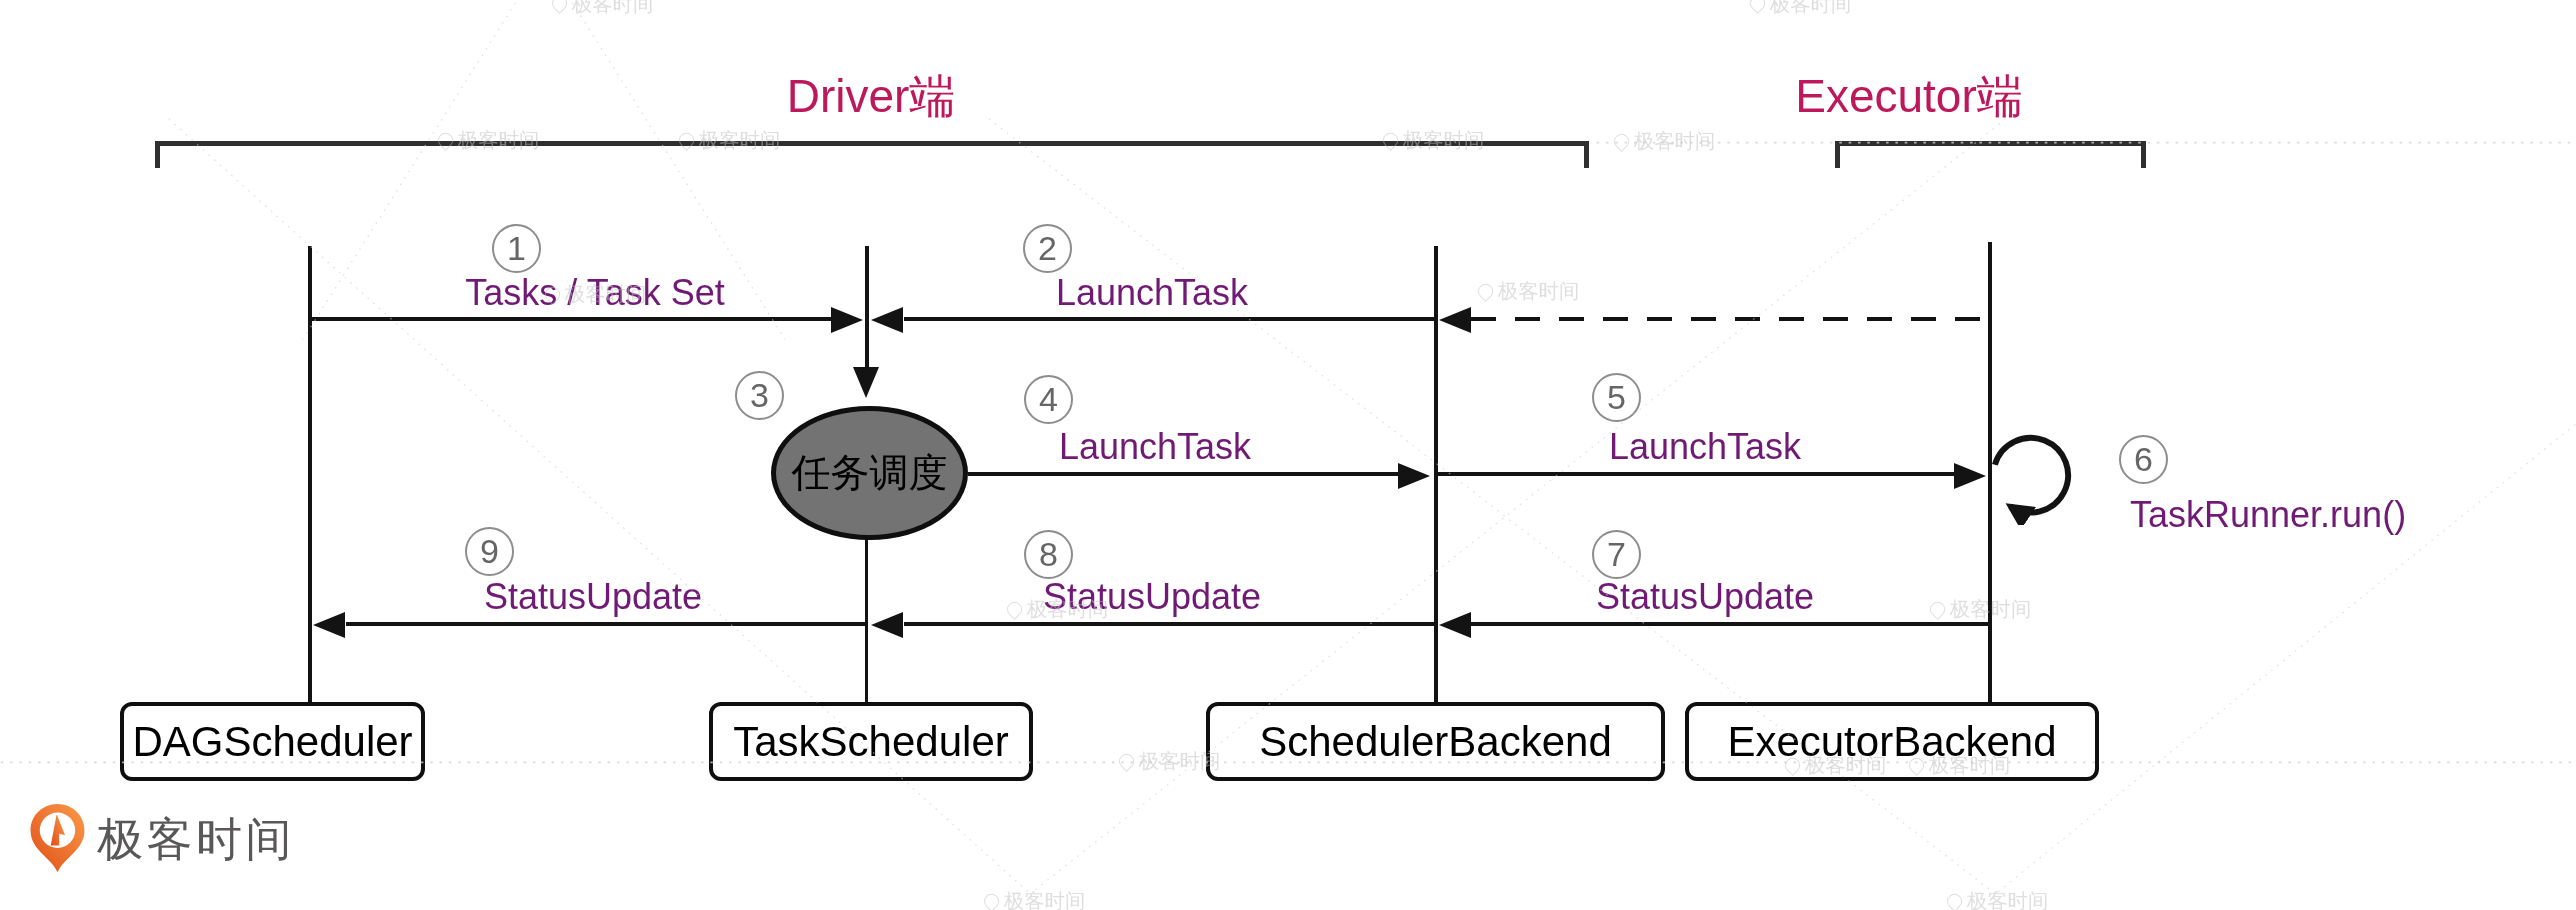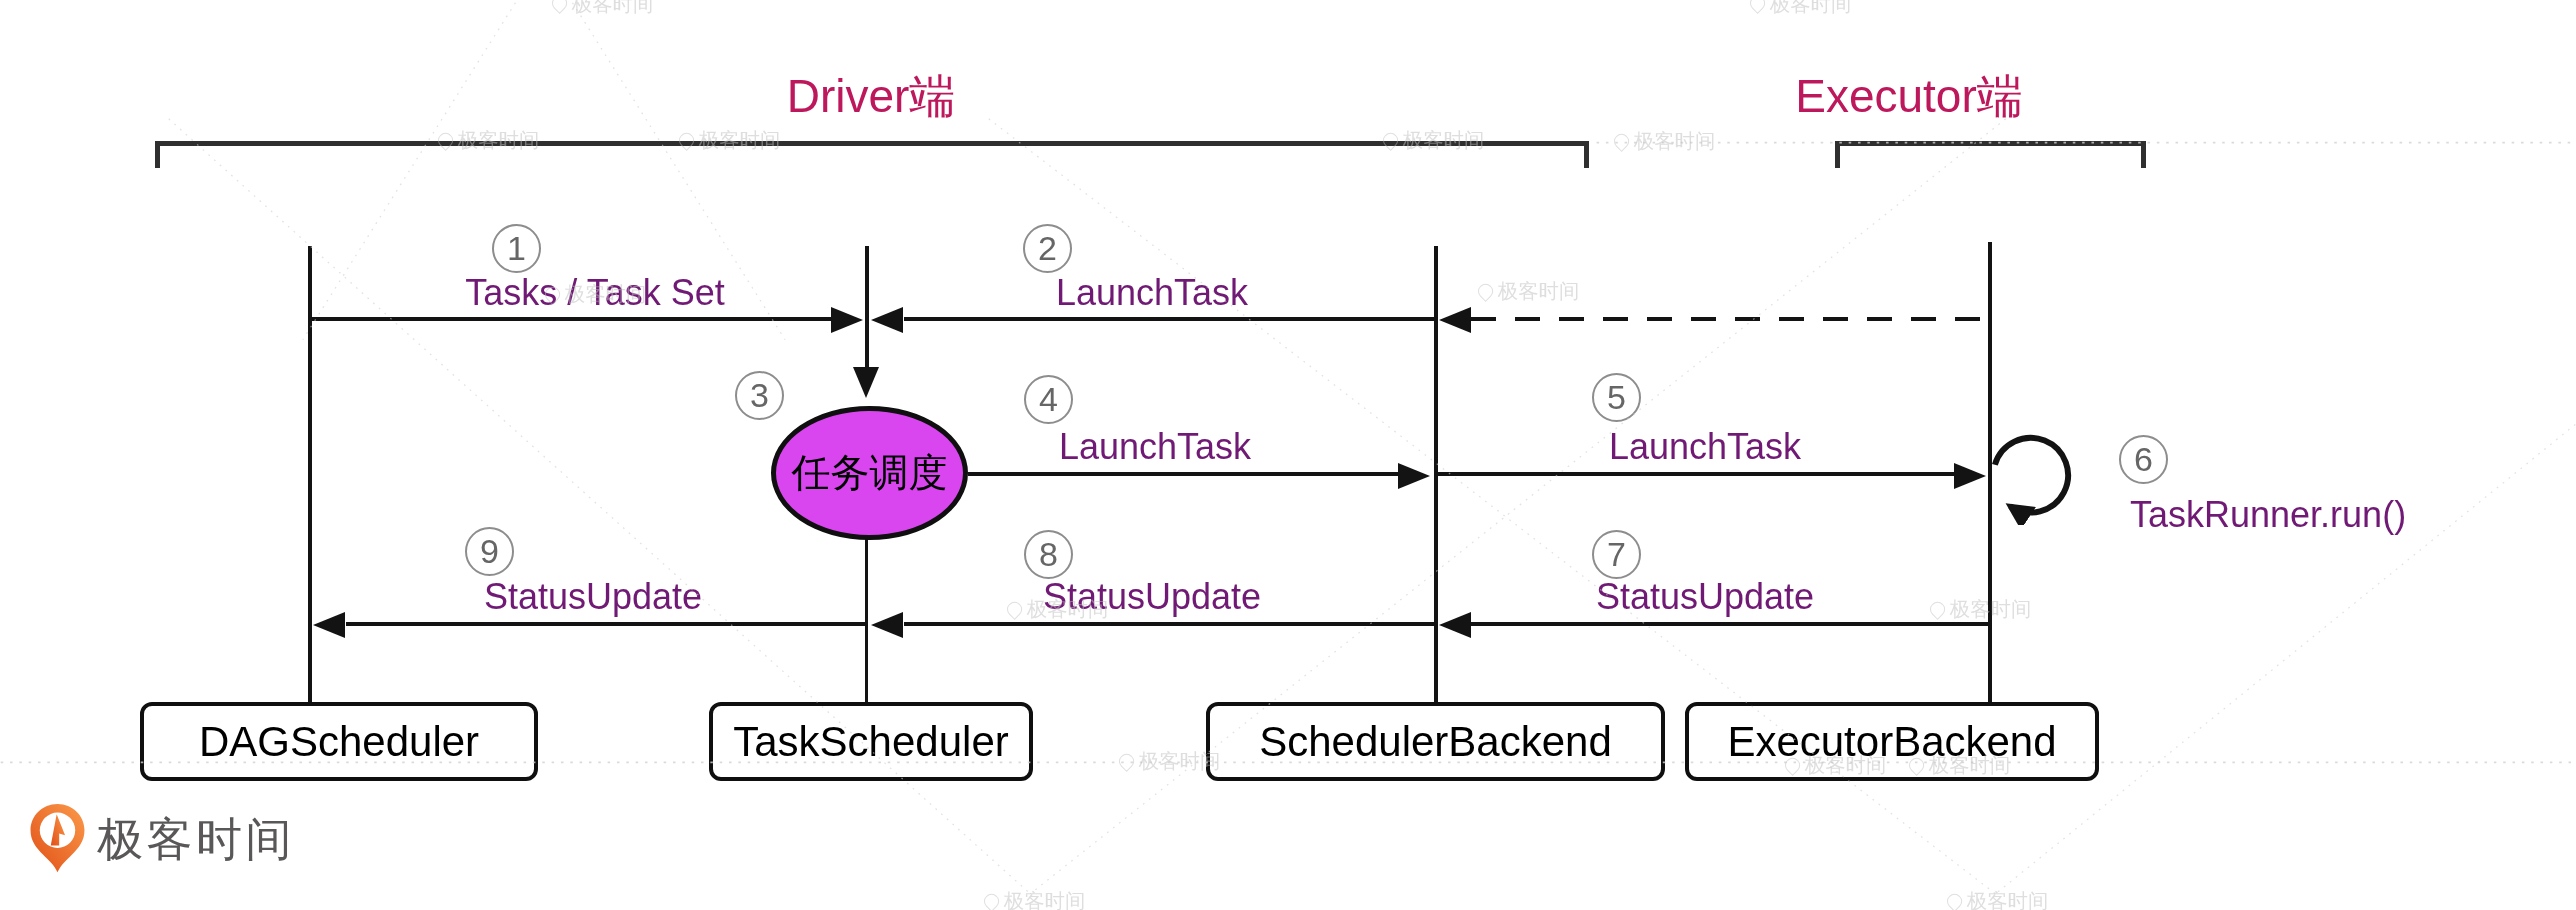--- a/index.html
+++ b/index.html
@@ -19,21 +19,21 @@
   .bracket{position:absolute;height:27px;border-top:5.1px solid #2f2f2f;border-left:5.1px solid #2f2f2f;border-right:5.1px solid #2f2f2f;box-sizing:border-box;}
   .hdr{position:absolute;transform:translateX(-50%);font-size:46px;color:#be185d;white-space:nowrap;}
   
   .mlabel{position:absolute;transform:translateX(-50%);font-size:36px;color:#701a75;white-space:nowrap;z-index:3;}
   .mlabel.noshift{transform:none;}
   .badge{position:absolute;width:49px;height:49px;border:2.5px solid #8d8d8d;border-radius:50%;box-sizing:border-box;
          display:flex;align-items:center;justify-content:center;font-size:34px;color:#666;background:transparent;z-index:3;}
   
   .actorbox{position:absolute;top:702px;height:79px;border:4.2px solid #0f0f0f;border-radius:12px;background:#fff;box-sizing:border-box;
             display:flex;align-items:center;justify-content:center;font-size:42px;color:#000;z-index:2;white-space:nowrap;}
-  .ellipse{position:absolute;left:771px;top:406px;width:197px;height:134px;border:5.1px solid #0f0f0f;border-radius:50%;background:#d946ef;box-sizing:border-box;
+  .ellipse{position:absolute;left:771px;top:406px;width:197px;height:134px;border:5.1px solid #0f0f0f;border-radius:50%;background:#737373;box-sizing:border-box;
            display:flex;align-items:center;justify-content:center;font-size:39px;color:#000;z-index:2;white-space:nowrap;}
   
   .logo{position:absolute;left:28px;top:803px;display:flex;align-items:center;gap:10.2px;z-index:4;}
   .logo-text{font-size:46px;color:#595757;letter-spacing:3.4px;font-weight:500;white-space:nowrap;}
   
   .wm-layer{position:absolute;left:0;top:0;width:2576px;height:910px;z-index:5;pointer-events:none;}
   .wm{position:absolute;display:flex;align-items:center;gap:5.1px;color:#bfbfbf;opacity:.5;font-size:20.4px;white-space:nowrap;}
   .wm .wmpin{width:12.7px;height:12.7px;border:1.7px solid #bfbfbf;border-radius:50% 50% 50% 0;transform:rotate(-45deg);flex:0 0 auto;}
   svg.deco{position:absolute;left:0;top:0;z-index:5;pointer-events:none;}
   svg.loop{position:absolute;z-index:1;}
@@ -100,21 +100,21 @@
   <div class="badge" style="left:1024px;top:530px;">8</div>
   <div class="mlabel" style="left:1152px;top:576px;">StatusUpdate</div>
   <div class="ah-left" style="left:871px;top:612px;"></div>
   <div class="hline" style="left:904px;top:622px;width:530px;"></div>
 
   <div class="badge" style="left:465px;top:527px;">9</div>
   <div class="mlabel" style="left:593px;top:576px;">StatusUpdate</div>
   <div class="ah-left" style="left:313px;top:612px;"></div>
   <div class="hline" style="left:346px;top:622px;width:519px;"></div>
 
-  <div class="actorbox" style="left:140px;width:398px;">DAGScheduler</div>
+  <div class="actorbox" style="left:120px;width:305px;">DAGScheduler</div>
   <div class="actorbox" style="left:709px;width:324px;">TaskScheduler</div>
   <div class="actorbox" style="left:1206px;width:459px;">SchedulerBackend</div>
   <div class="actorbox" style="left:1685px;width:414px;">ExecutorBackend</div>
 
   <div class="logo">
     <svg width="59" height="73" viewBox="0 0 70 86">
       <defs>
         <linearGradient id="og" x1="0" y1="1" x2="1" y2="0">
           <stop offset="0" stop-color="#E04F17"></stop>
           <stop offset="1" stop-color="#FB9A4A"></stop>

